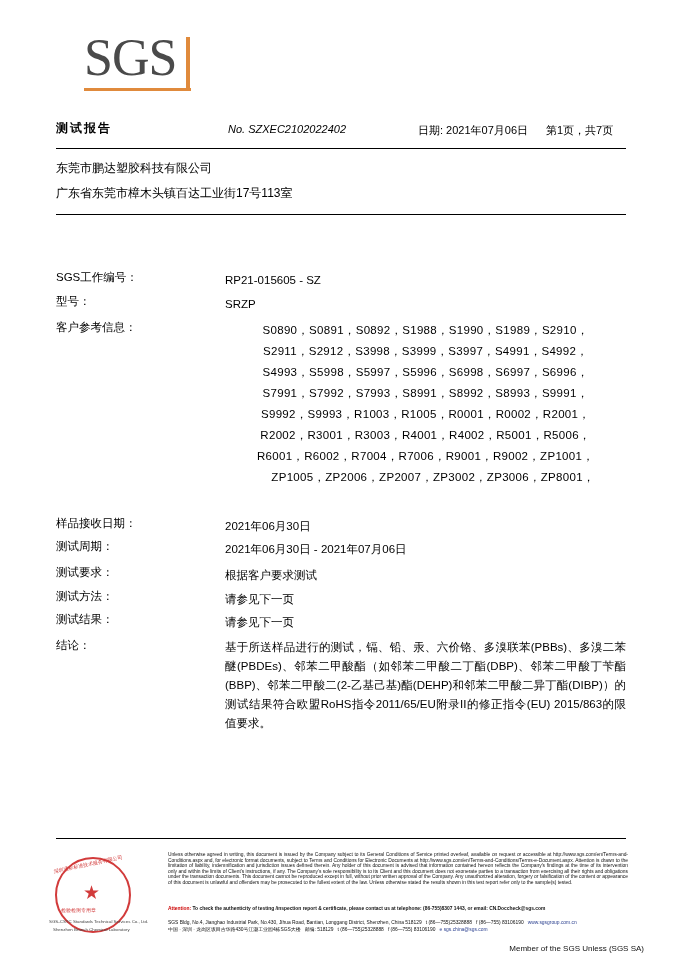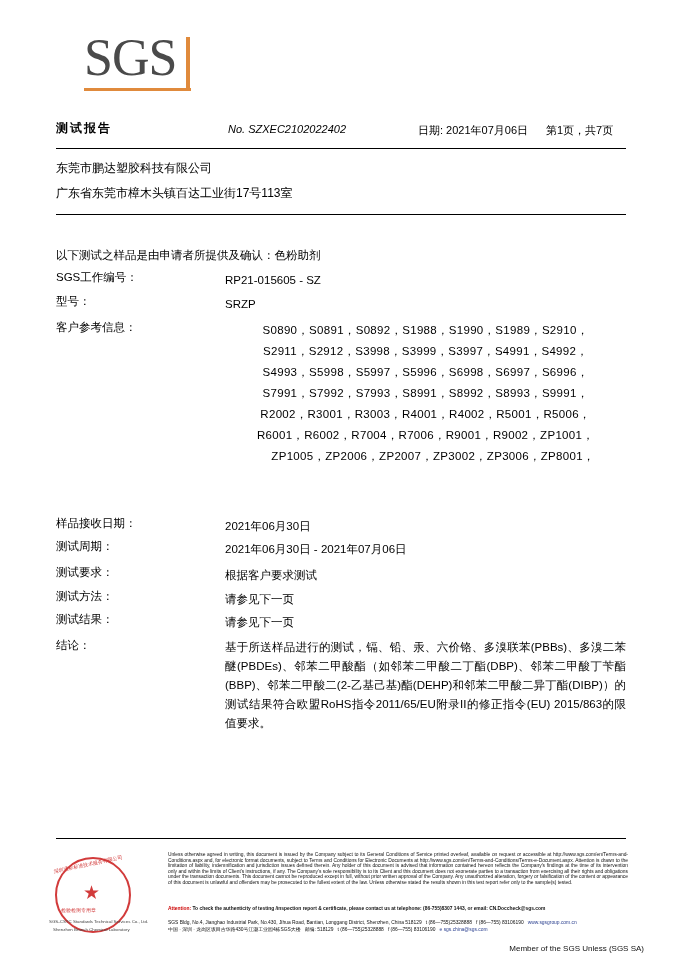--- a/index.html
+++ b/index.html
@@ -284,41 +284,41 @@
     <div class="doc-no">No. SZXEC2102022402</div>
     <div class="doc-date">日期: 2021年07月06日</div>
     <div class="doc-page">第1页，共7页</div>
   </div>
   <div class="hr-top"></div>
 
   <div class="company-name">东莞市鹏达塑胶科技有限公司</div>
   <div class="company-addr">广东省东莞市樟木头镇百达工业街17号113室</div>
   <div class="hr-mid"></div>
 
-  <div class="sample-statement">以下测试之样品是由申请者所提供及确认：色粉助剂</div>
 
   <div class="fields">
 
     <div class="field-row" style="height:24px;">
       <div class="field-label">SGS工作编号：</div>
       <div class="field-value">RP21-015605 - SZ</div>
     </div>
 
     <div class="field-row" style="height:26px;">
       <div class="field-label">型号：</div>
       <div class="field-value">SRZP</div>
     </div>
 
     <div class="field-row" style="height:196px;text-align:center;">
       <div class="field-label">客户参考信息：</div>
       <div class="field-value">
         <div class="ref-line">S0890，S0891，S0892，S1988，S1990，S1989，S2910，</div>
         <div class="ref-line">S2911，S2912，S3998，S3999，S3997，S4991，S4992，</div>
         <div class="ref-line">S4993，S5998，S5997，S5996，S6998，S6997，S6996，</div>
         <div class="ref-line">S7991，S7992，S7993，S8991，S8992，S8993，S9991，</div>
+        <div class="ref-line">S9992，S9993，R1003，R1005，R0001，R0002，R2001，</div>
         <div class="ref-line">R2002，R3001，R3003，R4001，R4002，R5001，R5006，</div>
         <div class="ref-line">R6001，R6002，R7004，R7006，R9001，R9002，ZP1001，</div>
         <div class="ref-line indent">ZP1005，ZP2006，ZP2007，ZP3002，ZP3006，ZP8001，</div>
       </div>
     </div>
 
     <div class="field-row" style="height:23px;">
       <div class="field-label">样品接收日期：</div>
       <div class="field-value">2021年06月30日</div>
     </div>

